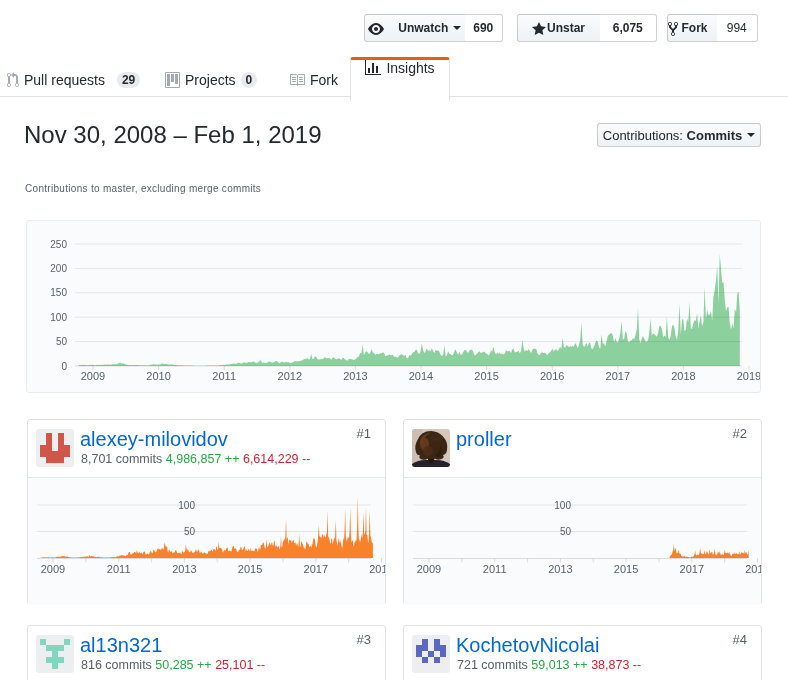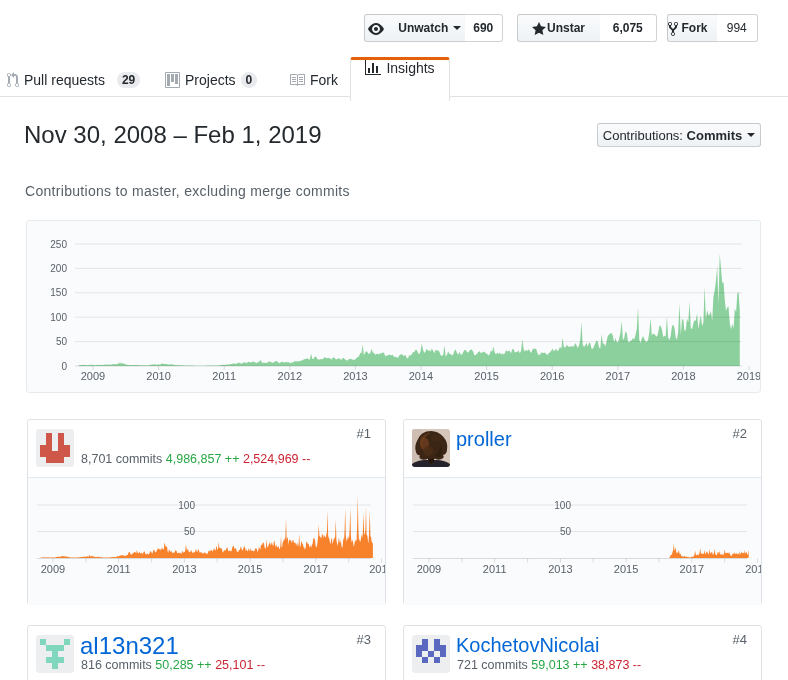--- a/index.html
+++ b/index.html
@@ -54,21 +54,21 @@
     <span style="margin-left:5px">Fork</span>
   </div>
 <div style="position:absolute;left:350px;top:57px;width:98px;height:41px;background:#fff;border:1px solid #dfe3e6;border-bottom:none;border-top:3px solid #e36209;border-radius:3px 3px 0 0;display:flex;align-items:flex-start;justify-content:center;font-size:14px;color:#24292e">
     <svg width="16" height="16" viewBox="0 0 16 16">
       <path fill-rule="evenodd" d="M16 14v1H0V0h1v14h15zM5 13H3V8h2v5zm4 0H7V3h2v10zm4 0h-2V6h2v7z" fill="#24292e"></path>
     </svg>
     <span style="margin-left:5px">Insights</span>
   </div>
 <div style="position:absolute;left:24px;top:121px;font-size:24px;color:#24292e">Nov 30, 2008 – Feb 1, 2019</div>
 <div style="position:absolute;left:597px;top:123px;width:164px;height:24px;border:1px solid rgba(27,31,35,.2);border-radius:3px;background:linear-gradient(-180deg,#fafbfc,#eff3f6 90%);display:flex;align-items:center;justify-content:center;font-size:13px;color:#24292e;box-sizing:border-box">Contributions:&nbsp;<b>Commits</b><span style="display:inline-block;margin-left:5px;width:0;height:0;border-top:4px solid #24292e;border-left:4px solid transparent;border-right:4px solid transparent"></span></div>
-<div style="position:absolute;left:25px;top:183px;font-size:14px;letter-spacing:0.3px;color:#586069">Contributions to master, excluding merge commits</div>
+<div style="position:absolute;left:25px;top:183px;font-size:10px;letter-spacing:0.3px;color:#586069">Contributions to master, excluding merge commits</div>
 <div style="position:absolute;left:26px;top:220px;width:733px;height:171px;background:#fafbfc;border:1px solid #e8ebee;border-radius:3px"><svg width="733" height="171">
       <path d="M51.6,145.0L51.6,144.5L52.8,144.1L54.1,144.1L55.3,143.9L56.6,143.8L57.9,144.0L59.1,144.1L60.4,144.2L61.6,144.1L62.9,144.0L64.1,143.8L65.4,143.8L66.7,144.0L67.9,144.2L69.2,144.0L70.4,143.8L71.7,144.0L72.9,143.9L74.2,143.7L75.5,144.0L76.7,143.7L78.0,143.5L79.2,143.7L80.5,143.6L81.7,143.4L83.0,143.7L84.3,143.5L85.5,143.2L86.8,143.1L88.0,143.2L89.3,143.2L90.5,142.8L91.8,142.6L93.1,141.6L94.3,142.4L95.6,142.2L96.8,142.6L98.1,143.2L99.3,143.5L100.6,143.9L101.9,144.1L103.1,144.1L104.4,144.1L105.6,144.2L106.9,144.1L108.1,144.1L109.4,144.1L110.7,144.1L111.9,144.2L113.2,144.2L114.4,144.2L115.7,144.3L116.9,144.2L118.2,144.2L119.5,144.3L120.7,144.4L122.0,144.2L123.2,143.8L124.5,143.7L125.7,143.5L127.0,143.2L128.3,143.4L129.5,143.8L130.8,143.6L132.0,143.4L133.3,143.4L134.5,142.6L135.8,142.8L137.1,142.9L138.3,143.1L139.6,143.1L140.8,143.5L142.1,143.5L143.3,143.4L144.6,143.3L145.9,143.6L147.1,143.9L148.4,144.0L149.6,144.0L150.9,144.2L152.1,144.3L153.4,144.3L154.7,144.3L155.9,144.3L157.2,144.4L158.4,144.6L159.7,144.6L160.9,144.5L162.2,144.5L163.5,144.6L164.7,144.6L166.0,144.6L167.2,144.7L168.5,144.7L169.7,144.7L171.0,144.7L172.3,144.7L173.5,144.7L174.8,144.8L176.0,144.7L177.3,144.8L178.5,144.7L179.8,144.6L181.1,144.6L182.3,144.6L183.6,144.5L184.8,144.4L186.1,144.4L187.3,144.6L188.6,144.5L189.9,144.4L191.1,144.5L192.4,144.3L193.6,144.1L194.9,143.9L196.1,143.8L197.4,144.0L198.7,143.8L199.9,143.5L201.2,143.6L202.4,143.4L203.7,143.1L204.9,143.1L206.2,142.5L207.5,142.4L208.7,142.9L210.0,142.5L211.2,141.8L212.5,141.7L213.7,142.4L215.0,142.4L216.3,141.4L217.5,141.3L218.8,142.1L220.0,141.8L221.3,141.1L222.5,140.9L223.8,141.6L225.1,140.9L226.3,140.4L227.6,140.9L228.8,141.7L230.1,142.0L231.3,141.1L232.6,140.3L233.9,139.1L235.1,141.9L236.4,141.4L237.6,141.8L238.9,141.9L240.1,141.8L241.4,140.8L242.7,140.4L243.9,141.0L245.2,141.7L246.4,141.4L247.7,140.7L248.9,140.0L250.2,140.2L251.5,141.7L252.7,142.2L254.0,141.0L255.2,140.8L256.5,141.4L257.7,141.2L259.0,141.1L260.3,141.2L261.5,141.1L262.8,142.0L264.0,141.8L265.3,141.6L266.5,141.1L267.8,139.9L269.1,140.6L270.3,140.0L271.6,140.4L272.8,139.9L274.1,139.4L275.3,139.5L276.6,138.4L277.9,138.0L279.1,137.9L280.4,137.1L281.6,138.4L282.9,138.3L284.1,132.8L285.4,137.9L286.7,137.7L287.9,135.4L289.2,135.8L290.4,138.3L291.7,138.4L292.9,138.4L294.2,138.0L295.5,138.2L296.7,137.2L298.0,136.1L299.2,137.3L300.5,137.1L301.7,136.9L303.0,137.3L304.3,138.7L305.5,137.1L306.8,136.2L308.0,137.5L309.3,138.5L310.5,137.7L311.8,137.3L313.1,138.1L314.3,138.9L315.6,137.1L316.8,137.0L318.1,138.5L319.3,139.1L320.6,139.7L321.9,137.9L323.1,137.8L324.4,138.3L325.6,138.4L326.9,139.1L328.1,138.5L329.4,137.3L330.7,135.9L331.9,135.5L333.2,132.1L334.4,132.3L335.7,123.5L336.9,134.3L338.2,131.4L339.5,129.9L340.7,131.6L342.0,133.2L343.2,132.0L344.5,127.9L345.7,131.3L347.0,132.0L348.3,133.7L349.5,133.0L350.8,132.7L352.0,133.6L353.3,132.1L354.5,132.6L355.8,131.2L357.1,132.1L358.3,135.2L359.6,134.4L360.8,134.6L362.1,133.5L363.4,134.1L364.6,134.3L365.9,133.7L367.1,136.2L368.4,135.6L369.6,136.3L370.9,137.0L372.2,134.4L373.4,133.8L374.7,133.0L375.9,134.3L377.2,135.0L378.4,133.8L379.7,136.9L381.0,137.3L382.2,134.3L383.5,134.4L384.7,133.4L386.0,130.9L387.2,131.3L388.5,128.7L389.8,129.0L391.0,131.7L392.3,133.3L393.5,130.3L394.8,122.6L396.0,128.8L397.3,131.9L398.6,130.2L399.8,127.4L401.1,130.0L402.3,129.1L403.6,130.4L404.8,127.4L406.1,129.7L407.4,132.2L408.6,128.7L409.9,129.8L411.1,129.2L412.4,130.8L413.6,134.1L414.9,135.0L416.2,133.7L417.4,124.5L418.7,135.6L419.9,134.0L421.2,130.2L422.4,132.9L423.7,133.0L425.0,134.4L426.2,133.6L427.5,129.8L428.7,128.6L430.0,132.1L431.2,133.8L432.5,130.7L433.8,133.8L435.0,133.4L436.3,131.1L437.5,128.9L438.8,129.1L440.0,130.9L441.3,131.8L442.6,129.6L443.8,128.6L445.1,128.8L446.3,131.0L447.6,134.4L448.8,134.0L450.1,132.4L451.4,131.1L452.6,130.2L453.9,132.2L455.1,131.3L456.4,131.3L457.6,130.5L458.9,132.6L460.2,132.8L461.4,134.4L462.7,133.0L463.9,129.5L465.2,130.7L466.4,125.5L467.7,131.4L469.0,133.6L470.2,131.5L471.5,133.0L472.7,131.4L474.0,133.5L475.2,132.2L476.5,133.6L477.8,132.4L479.0,129.2L480.3,130.4L481.5,129.9L482.8,130.1L484.0,132.2L485.3,128.5L486.6,127.8L487.8,131.6L489.1,131.1L490.3,130.8L491.6,129.7L492.8,132.3L494.1,129.7L495.4,118.2L496.6,127.8L497.9,130.8L499.1,128.7L500.4,130.0L501.6,128.3L502.9,130.1L504.2,132.0L505.4,128.8L506.7,127.5L507.9,127.7L509.2,127.9L510.4,132.1L511.7,134.0L513.0,133.8L514.2,131.6L515.5,131.7L516.7,131.9L518.0,131.6L519.2,133.0L520.5,134.1L521.8,131.9L523.0,131.6L524.3,129.6L525.5,127.4L526.8,130.4L528.0,128.7L529.3,128.3L530.6,130.3L531.8,128.4L533.1,125.7L534.3,128.0L535.6,116.7L536.8,125.5L538.1,127.0L539.4,124.0L540.6,125.1L541.9,126.1L543.1,125.2L544.4,125.8L545.6,125.1L546.9,125.8L548.2,122.0L549.4,124.1L550.7,127.1L551.9,124.4L553.2,119.3L554.4,101.1L555.7,123.4L557.0,125.9L558.2,124.4L559.5,121.7L560.7,125.8L562.0,121.8L563.2,121.9L564.5,127.6L565.8,128.0L567.0,125.3L568.3,122.2L569.5,119.6L570.8,120.4L572.0,126.4L573.3,127.6L574.6,113.3L575.8,122.4L577.1,122.5L578.3,125.5L579.6,120.3L580.8,114.9L582.1,113.4L583.4,112.6L584.6,112.1L585.9,114.8L587.1,121.4L588.4,116.9L589.6,120.6L590.9,121.6L592.2,117.4L593.4,111.8L594.7,100.1L595.9,119.1L597.2,117.3L598.4,110.4L599.7,111.9L601.0,120.5L602.2,121.2L603.5,119.6L604.7,119.5L606.0,117.1L607.2,118.6L608.5,113.9L609.8,107.9L611.0,86.4L612.3,118.6L613.5,122.0L614.8,117.8L616.0,115.0L617.3,118.1L618.6,120.6L619.8,120.7L621.1,119.1L622.3,111.4L623.6,97.2L624.8,114.6L626.1,112.4L627.4,113.2L628.6,114.4L629.9,115.7L631.1,112.1L632.4,104.9L633.6,104.8L634.9,108.3L636.2,116.3L637.4,114.5L638.7,115.7L639.9,95.2L641.2,116.8L642.4,119.1L643.7,114.9L645.0,105.2L646.2,103.5L647.5,106.9L648.7,116.3L650.0,118.8L651.2,110.6L652.5,82.5L653.8,113.4L655.0,98.4L656.3,98.2L657.5,110.2L658.8,108.7L660.0,97.6L661.3,101.5L662.6,80.6L663.8,107.2L665.1,108.1L666.3,102.4L667.6,98.9L668.8,99.9L670.1,92.3L671.4,107.9L672.6,100.2L673.9,94.3L675.1,105.2L676.4,101.3L677.6,65.5L678.9,97.9L680.2,89.0L681.4,94.1L682.7,93.6L683.9,89.9L685.2,99.7L686.4,75.7L687.7,69.4L689.0,59.6L690.2,45.0L691.5,83.3L692.7,32.8L694.0,47.4L695.2,62.0L696.5,61.1L697.8,79.1L699.0,90.1L700.3,86.4L701.5,85.5L702.8,102.6L704.0,108.5L705.3,102.8L706.6,107.3L707.8,87.4L709.1,90.9L710.3,72.8L711.6,70.8L712.8,90.3L712.8,145.0Z" fill="#8cd19d"></path>
       <line x1="48" y1="23.0" x2="715" y2="23.0" stroke="#000" stroke-opacity="0.09"></line>
       <text x="40" y="26.5" text-anchor="end" font-size="10" fill="#586069">250</text>
       <line x1="48" y1="47.4" x2="715" y2="47.4" stroke="#000" stroke-opacity="0.09"></line>
       <text x="40" y="50.9" text-anchor="end" font-size="10" fill="#586069">200</text>
       <line x1="48" y1="71.8" x2="715" y2="71.8" stroke="#000" stroke-opacity="0.09"></line>
       <text x="40" y="75.3" text-anchor="end" font-size="10" fill="#586069">150</text>
       <line x1="48" y1="96.2" x2="715" y2="96.2" stroke="#000" stroke-opacity="0.09"></line>
       <text x="40" y="99.7" text-anchor="end" font-size="10" fill="#586069">100</text>
@@ -112,22 +112,23 @@
       <rect x="28" y="16" width="6" height="6" fill="#ce574a"></rect>
       <rect x="4" y="22" width="6" height="6" fill="#ce574a"></rect>
       <rect x="10" y="22" width="6" height="6" fill="#ce574a"></rect>
       <rect x="16" y="22" width="6" height="6" fill="#ce574a"></rect>
       <rect x="22" y="22" width="6" height="6" fill="#ce574a"></rect>
       <rect x="28" y="22" width="6" height="6" fill="#ce574a"></rect>
       <rect x="10" y="28" width="6" height="6" fill="#ce574a"></rect>
       <rect x="16" y="28" width="6" height="6" fill="#ce574a"></rect>
       <rect x="22" y="28" width="6" height="6" fill="#ce574a"></rect>
     </svg>
+    <div style="position:absolute;left:52px;top:8px;font-size:20px;line-height:23px"><a style="color:#0366d6;text-decoration:none">alexey-milovidov</a></div>
     <div style="position:absolute;right:14px;top:6px;font-size:13px;color:#586069">#1</div>
-    <div style="position:absolute;left:53px;top:32px;font-size:12.5px;line-height:15px;color:#586069">8,701 commits <span style="color:#28a745">4,986,857 ++</span> <span style="color:#cb2431">2,524,969 --</span></div>
+    <div style="position:absolute;left:53px;top:32px;font-size:12.5px;line-height:15px;color:#586069">8,701 commits <span style="color:#28a745">4,986,857 ++</span> <span style="color:#cb2431">6,614,229 --</span></div>
     <div style="position:absolute;left:0;top:57px;width:357px;height:127px;background:#fafbfc;border-top:1px solid #e5e8eb;overflow:hidden">
       <svg width="357" height="127" style="position:absolute;left:0;top:0">
         <path d="M12.5,80.0L12.5,79.7L13.1,79.5L13.8,79.5L14.4,79.5L15.0,79.6L15.7,79.2L16.3,79.2L16.9,79.5L17.6,79.3L18.2,79.5L18.8,79.5L19.4,79.3L20.1,79.2L20.7,79.3L21.3,79.6L22.0,79.5L22.6,79.4L23.2,79.4L23.8,79.3L24.5,79.4L25.1,79.2L25.7,79.5L26.4,79.5L27.0,79.4L27.6,79.2L28.3,78.9L28.9,78.8L29.5,78.7L30.1,78.9L30.8,78.6L31.4,78.6L32.0,78.9L32.7,78.8L33.3,78.2L33.9,78.2L34.6,78.1L35.2,78.1L35.8,78.2L36.4,77.9L37.1,78.7L37.7,78.6L38.3,78.4L39.0,78.8L39.6,78.6L40.2,78.9L40.8,79.1L41.5,79.2L42.1,79.3L42.7,79.4L43.4,79.6L44.0,79.6L44.6,79.4L45.3,79.4L45.9,79.6L46.5,79.6L47.1,79.6L47.8,79.6L48.4,79.4L49.0,79.4L49.7,79.5L50.3,79.2L50.9,79.1L51.5,79.4L52.2,79.3L52.8,79.1L53.4,79.1L54.1,79.1L54.7,79.0L55.3,78.7L56.0,78.7L56.6,78.8L57.2,78.8L57.8,78.6L58.5,78.4L59.1,78.6L59.7,78.3L60.4,78.8L61.0,78.3L61.6,76.8L62.3,78.5L62.9,78.2L63.5,78.1L64.1,78.1L64.8,78.6L65.4,78.5L66.0,78.4L66.7,78.7L67.3,79.1L67.9,79.2L68.5,79.1L69.2,78.8L69.8,78.9L70.4,78.8L71.1,78.8L71.7,79.1L72.3,79.4L73.0,79.1L73.6,79.1L74.2,79.5L74.8,79.4L75.5,79.5L76.1,79.5L76.7,79.5L77.4,79.5L78.0,79.6L78.6,79.6L79.2,79.4L79.9,79.3L80.5,79.5L81.1,79.5L81.8,79.4L82.4,79.3L83.0,79.1L83.7,79.3L84.3,79.2L84.9,79.0L85.5,79.1L86.2,79.1L86.8,78.9L87.4,79.2L88.1,79.1L88.7,78.6L89.3,78.1L90.0,78.5L90.6,78.4L91.2,77.4L91.8,77.9L92.5,77.5L93.1,77.5L93.7,76.9L94.4,76.9L95.0,77.8L95.6,77.5L96.2,77.4L96.9,77.8L97.5,78.3L98.1,77.8L98.8,76.7L99.4,77.2L100.0,76.3L100.7,74.2L101.3,73.7L101.9,74.3L102.5,76.3L103.2,76.6L103.8,76.4L104.4,75.5L105.1,75.2L105.7,75.1L106.3,74.1L106.9,74.0L107.6,74.6L108.2,75.6L108.8,72.0L109.5,74.2L110.1,75.5L110.7,75.0L111.4,73.5L112.0,75.1L112.6,75.6L113.2,74.7L113.9,75.1L114.5,76.5L115.1,75.1L115.8,73.7L116.4,73.2L117.0,74.5L117.7,76.6L118.3,76.6L118.9,75.7L119.5,75.4L120.2,76.6L120.8,76.3L121.4,75.4L122.1,73.4L122.7,72.9L123.3,73.9L123.9,75.1L124.6,75.5L125.2,72.8L125.8,71.6L126.5,72.6L127.1,74.8L127.7,73.6L128.4,74.1L129.0,71.6L129.6,70.9L130.2,70.1L130.9,71.7L131.5,71.2L132.1,70.8L132.8,72.6L133.4,70.9L134.0,69.5L134.7,70.9L135.3,71.7L135.9,70.3L136.5,64.6L137.2,66.8L137.8,68.7L138.4,68.5L139.1,69.0L139.7,73.8L140.3,74.8L140.9,71.5L141.6,71.9L142.2,74.3L142.8,73.2L143.5,73.1L144.1,74.4L144.7,75.2L145.4,75.0L146.0,74.1L146.6,74.7L147.2,72.8L147.9,71.8L148.5,73.1L149.1,75.0L149.8,75.1L150.4,74.8L151.0,75.2L151.6,74.7L152.3,74.6L152.9,75.9L153.5,75.7L154.2,73.3L154.8,73.2L155.4,75.0L156.1,73.7L156.7,74.2L157.3,72.4L157.9,66.2L158.6,70.9L159.2,72.6L159.8,70.6L160.5,72.7L161.1,74.4L161.7,73.7L162.4,74.0L163.0,71.9L163.6,72.9L164.2,74.2L164.9,75.3L165.5,74.8L166.1,73.7L166.8,74.6L167.4,72.8L168.0,70.8L168.6,73.2L169.3,74.2L169.9,71.8L170.5,71.6L171.2,72.9L171.8,75.0L172.4,74.6L173.1,73.9L173.7,74.4L174.3,75.3L174.9,75.7L175.6,75.3L176.2,73.7L176.8,75.2L177.5,75.0L178.1,74.9L178.7,76.2L179.3,76.1L180.0,74.8L180.6,72.7L181.2,73.4L181.9,72.4L182.5,72.9L183.1,72.0L183.8,72.1L184.4,73.8L185.0,72.9L185.6,71.1L186.3,70.7L186.9,71.7L187.5,73.1L188.2,68.7L188.8,68.2L189.4,72.1L190.1,70.8L190.7,63.6L191.3,69.6L191.9,70.2L192.6,69.7L193.2,71.3L193.8,69.8L194.5,73.8L195.1,74.7L195.7,72.9L196.3,72.5L197.0,72.0L197.6,72.8L198.2,70.7L198.9,69.8L199.5,69.4L200.1,72.5L200.8,73.6L201.4,72.3L202.0,72.9L202.6,72.9L203.3,73.6L203.9,71.1L204.5,68.7L205.2,67.8L205.8,68.2L206.4,70.5L207.0,71.1L207.7,70.1L208.3,71.2L208.9,73.7L209.6,73.7L210.2,73.9L210.8,72.2L211.5,71.9L212.1,71.2L212.7,68.5L213.3,69.3L214.0,72.8L214.6,71.9L215.2,71.0L215.9,69.0L216.5,67.9L217.1,69.8L217.8,73.0L218.4,70.9L219.0,73.1L219.6,73.3L220.3,71.8L220.9,70.2L221.5,73.0L222.2,72.6L222.8,69.5L223.4,73.1L224.0,73.1L224.7,72.2L225.3,73.0L225.9,73.4L226.6,72.8L227.2,69.7L227.8,71.0L228.5,70.2L229.1,71.9L229.7,74.4L230.3,72.1L231.0,68.4L231.6,70.7L232.2,71.8L232.9,66.9L233.5,67.0L234.1,67.0L234.7,65.0L235.4,64.3L236.0,65.7L236.6,69.6L237.3,71.1L237.9,69.1L238.5,60.9L239.2,68.4L239.8,69.4L240.4,67.8L241.0,65.9L241.7,63.9L242.3,66.3L242.9,67.6L243.6,64.2L244.2,65.1L244.8,68.0L245.5,66.9L246.1,62.3L246.7,63.7L247.3,69.5L248.0,66.3L248.6,67.9L249.2,69.2L249.9,69.0L250.5,67.7L251.1,70.5L251.7,71.5L252.4,67.8L253.0,57.7L253.6,70.0L254.3,68.3L254.9,63.6L255.5,63.2L256.2,59.9L256.8,62.5L257.4,58.4L258.0,40.8L258.7,62.4L259.3,58.7L259.9,60.4L260.6,66.7L261.2,61.8L261.8,61.7L262.4,62.8L263.1,61.7L263.7,64.9L264.3,63.8L265.0,61.7L265.6,62.4L266.2,65.0L266.9,65.1L267.5,64.5L268.1,68.1L268.7,65.4L269.4,65.2L270.0,68.9L270.6,66.6L271.3,55.6L271.9,69.0L272.5,68.4L273.2,63.6L273.8,63.4L274.4,65.8L275.0,66.6L275.7,69.5L276.3,69.3L276.9,71.7L277.6,70.3L278.2,64.6L278.8,63.2L279.4,65.1L280.1,66.4L280.7,65.6L281.3,69.4L282.0,68.1L282.6,67.8L283.2,70.0L283.9,66.2L284.5,66.5L285.1,61.8L285.7,59.8L286.4,60.6L287.0,62.1L287.6,67.4L288.3,69.7L288.9,67.7L289.5,64.4L290.1,58.4L290.8,47.1L291.4,57.7L292.0,58.7L292.7,59.2L293.3,60.8L293.9,56.5L294.6,55.9L295.2,60.1L295.8,57.0L296.4,57.4L297.1,59.4L297.7,59.2L298.3,56.7L299.0,53.8L299.6,32.3L300.2,58.5L300.9,59.8L301.5,61.4L302.1,66.0L302.7,64.8L303.4,60.3L304.0,60.8L304.6,66.4L305.3,62.9L305.9,60.4L306.5,60.6L307.1,59.0L307.8,41.8L308.4,62.1L309.0,64.9L309.7,68.0L310.3,63.6L310.9,59.6L311.6,64.1L312.2,65.2L312.8,61.4L313.4,67.6L314.1,70.4L314.7,67.6L315.3,59.4L316.0,62.5L316.6,52.6L317.2,30.2L317.8,57.6L318.5,64.5L319.1,58.5L319.7,62.6L320.4,58.2L321.0,60.7L321.6,52.3L322.3,29.6L322.9,57.3L323.5,63.9L324.1,63.4L324.8,61.8L325.4,67.7L326.0,68.5L326.7,63.9L327.3,63.5L327.9,61.5L328.6,63.1L329.2,45.6L329.8,17.5L330.4,51.9L331.1,64.0L331.7,60.5L332.3,64.6L333.0,60.2L333.6,55.9L334.2,60.3L334.8,55.2L335.5,34.9L336.1,54.8L336.7,57.3L337.4,51.7L338.0,28.6L338.6,56.9L339.3,57.2L339.9,62.2L340.5,65.5L341.1,53.8L341.8,32.3L342.4,58.5L343.0,58.6L343.7,63.8L344.3,64.8L344.9,65.6L344.9,80.0Z" fill="#f8812c"></path>
         <line x1="9" y1="27" x2="343" y2="27" stroke="#000" stroke-opacity="0.09"></line>
         <line x1="9" y1="53.5" x2="343" y2="53.5" stroke="#000" stroke-opacity="0.09"></line>
         <line x1="9" y1="80.5" x2="343" y2="80.5" stroke="#000" stroke-opacity="0.13"></line>
         <line x1="25.0" y1="80.5" x2="25.0" y2="84.5" stroke="#000" stroke-opacity="0.13"></line>
         <line x1="57.9" y1="80.5" x2="57.9" y2="84.5" stroke="#000" stroke-opacity="0.13"></line>
         <line x1="90.7" y1="80.5" x2="90.7" y2="84.5" stroke="#000" stroke-opacity="0.13"></line>
         <line x1="123.6" y1="80.5" x2="123.6" y2="84.5" stroke="#000" stroke-opacity="0.13"></line>
@@ -206,21 +207,21 @@
       <rect x="28" y="4" width="6" height="6" fill="#80d7bd"></rect>
       <rect x="10" y="10" width="6" height="6" fill="#80d7bd"></rect>
       <rect x="16" y="10" width="6" height="6" fill="#80d7bd"></rect>
       <rect x="22" y="10" width="6" height="6" fill="#80d7bd"></rect>
       <rect x="16" y="16" width="6" height="6" fill="#80d7bd"></rect>
       <rect x="10" y="22" width="6" height="6" fill="#80d7bd"></rect>
       <rect x="16" y="22" width="6" height="6" fill="#80d7bd"></rect>
       <rect x="22" y="22" width="6" height="6" fill="#80d7bd"></rect>
       <rect x="16" y="28" width="6" height="6" fill="#80d7bd"></rect>
     </svg>
-    <div style="position:absolute;left:52px;top:8px;font-size:24px;line-height:23px"><a style="color:#0366d6;text-decoration:none">al13n321</a></div>
+    <div style="position:absolute;left:52px;top:8px;font-size:20px;line-height:23px"><a style="color:#0366d6;text-decoration:none">al13n321</a></div>
     <div style="position:absolute;right:14px;top:6px;font-size:13px;color:#586069">#3</div>
     <div style="position:absolute;left:53px;top:32px;font-size:12.5px;line-height:15px;color:#586069">816 commits <span style="color:#28a745">50,285 ++</span> <span style="color:#cb2431">25,101 --</span></div>
   </div>
 <div style="position:absolute;left:403px;top:625px;width:359px;height:186px;border:1px solid #dfe2e6;border-radius:3px;background:#fff;box-sizing:border-box">
     <svg style="position:absolute;left:8px;top:9px" width="38" height="38">
       <rect width="38" height="38" rx="3" fill="#eceef0"></rect>
       <rect x="10" y="4" width="6" height="6" fill="#5a68c0"></rect>
       <rect x="22" y="4" width="6" height="6" fill="#5a68c0"></rect>
       <rect x="4" y="10" width="6" height="6" fill="#5a68c0"></rect>
       <rect x="10" y="10" width="6" height="6" fill="#5a68c0"></rect>

